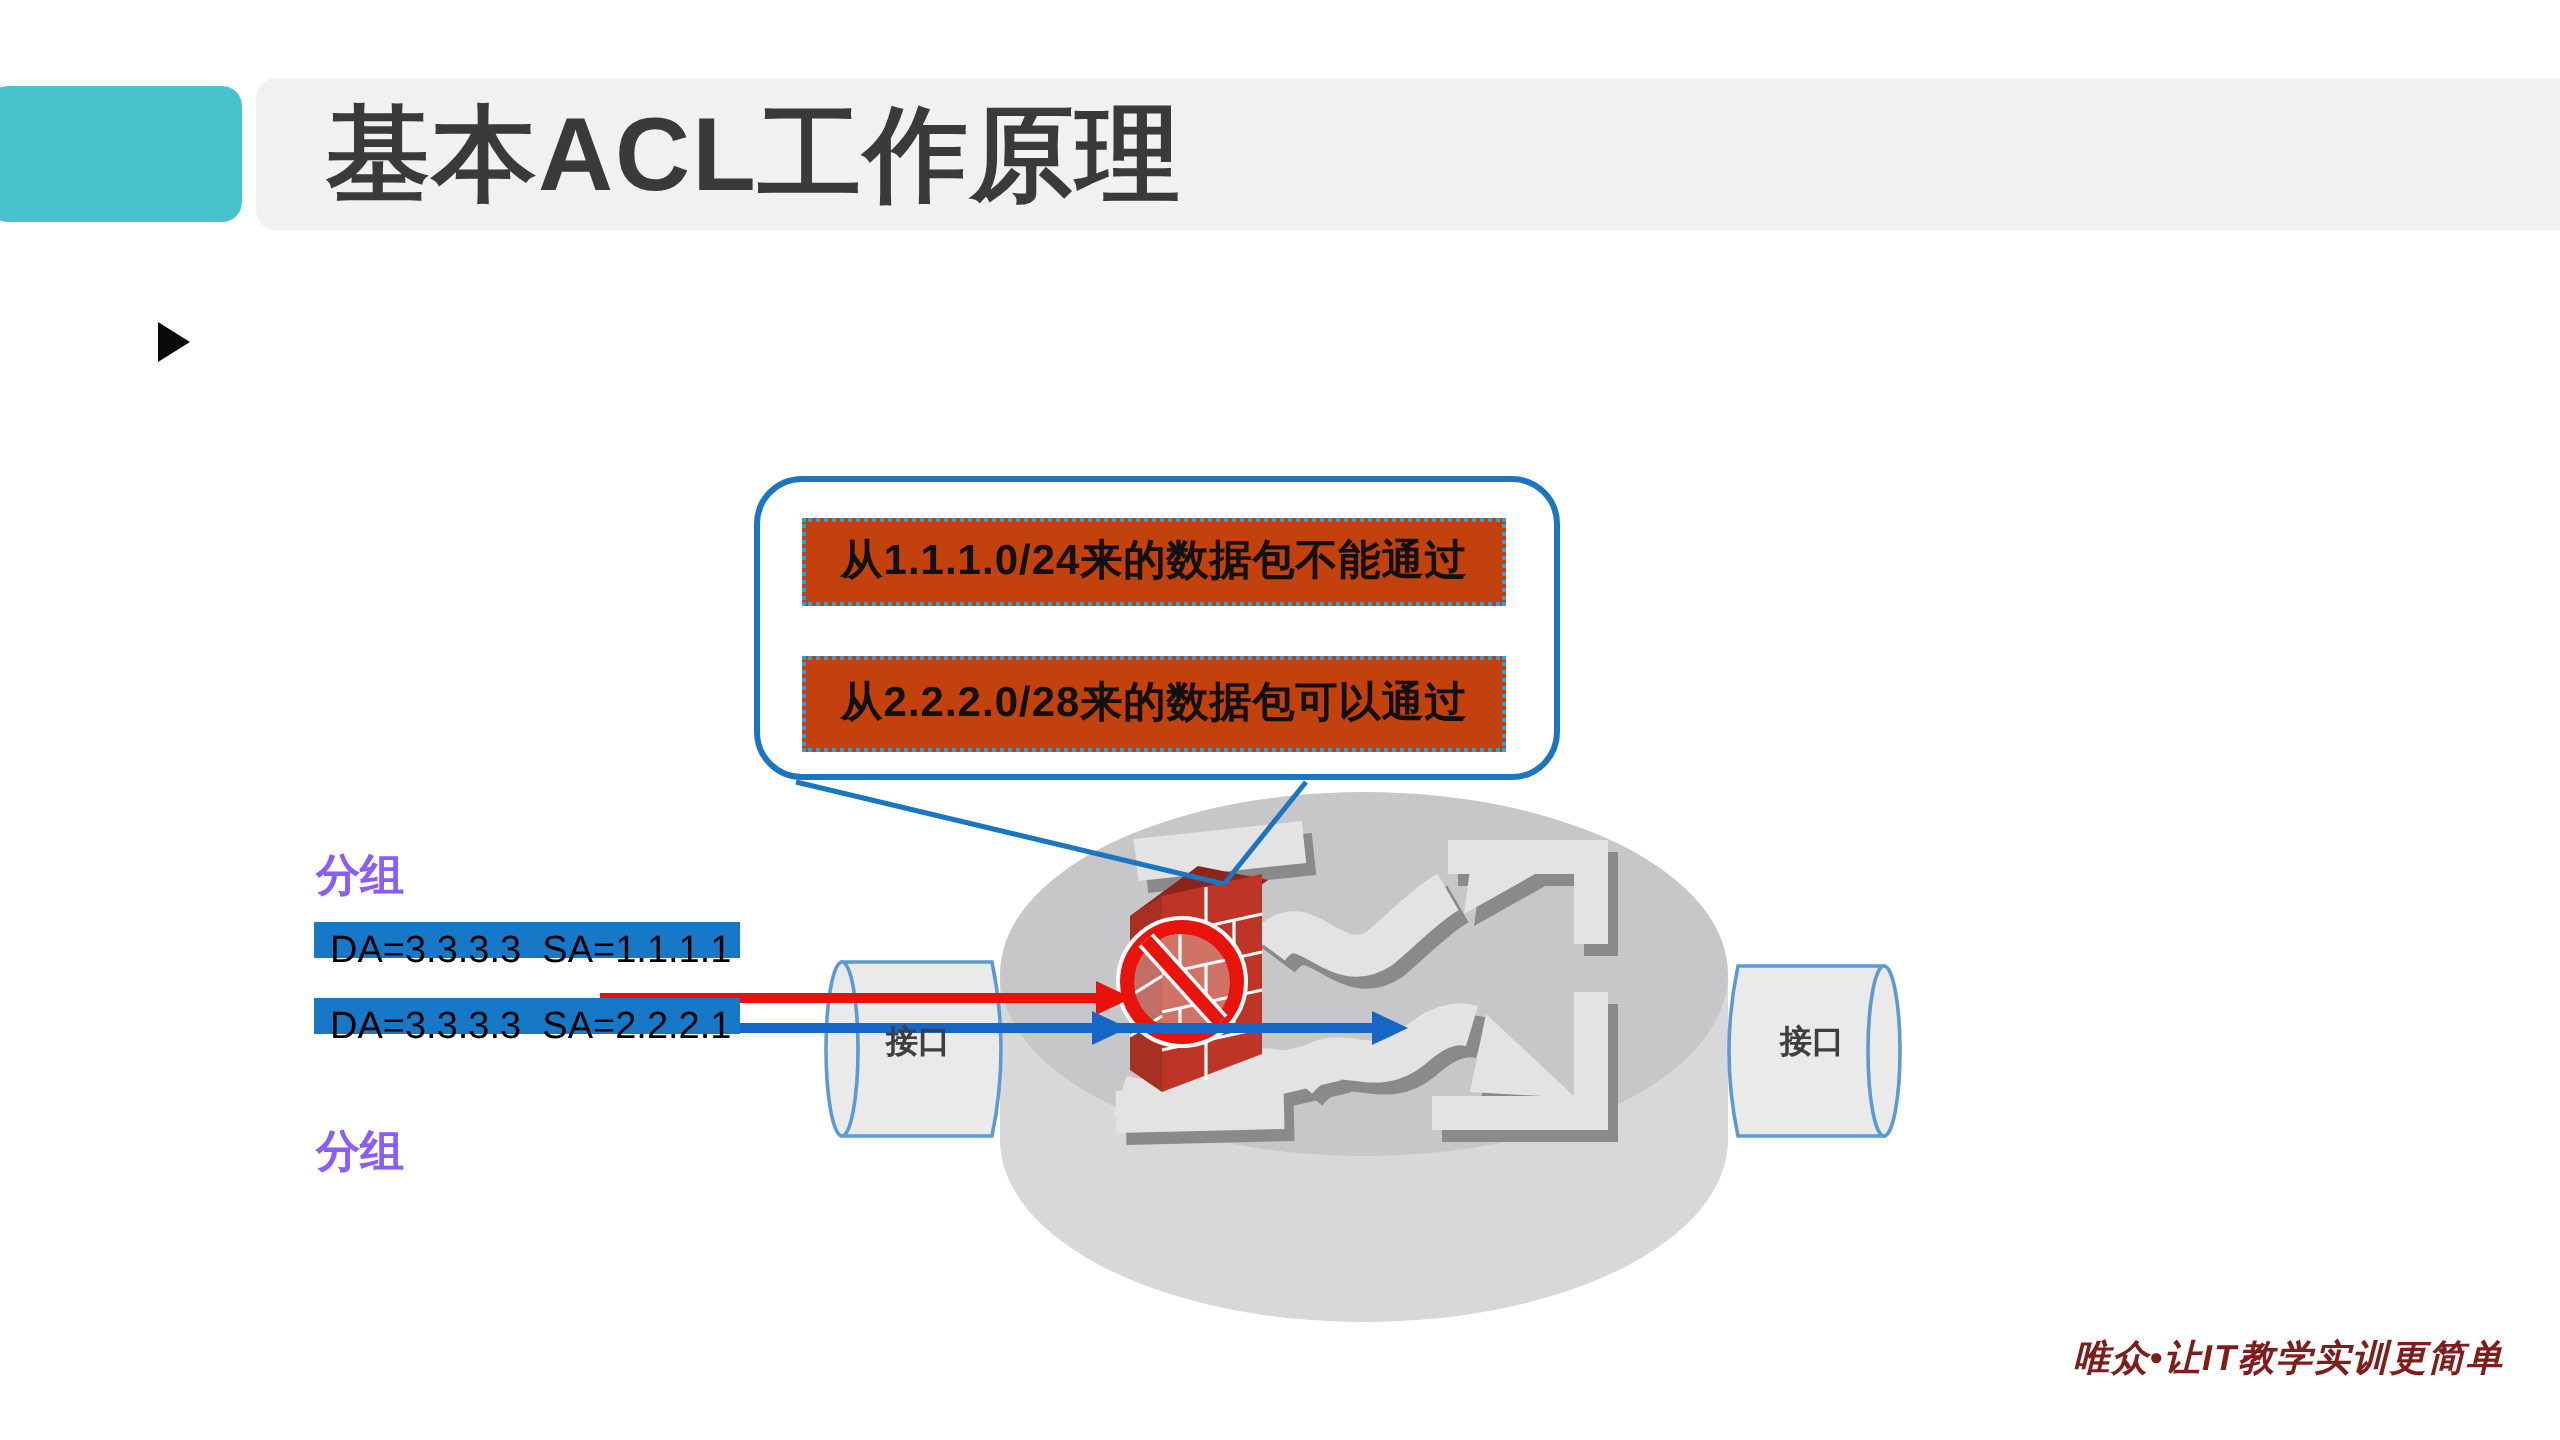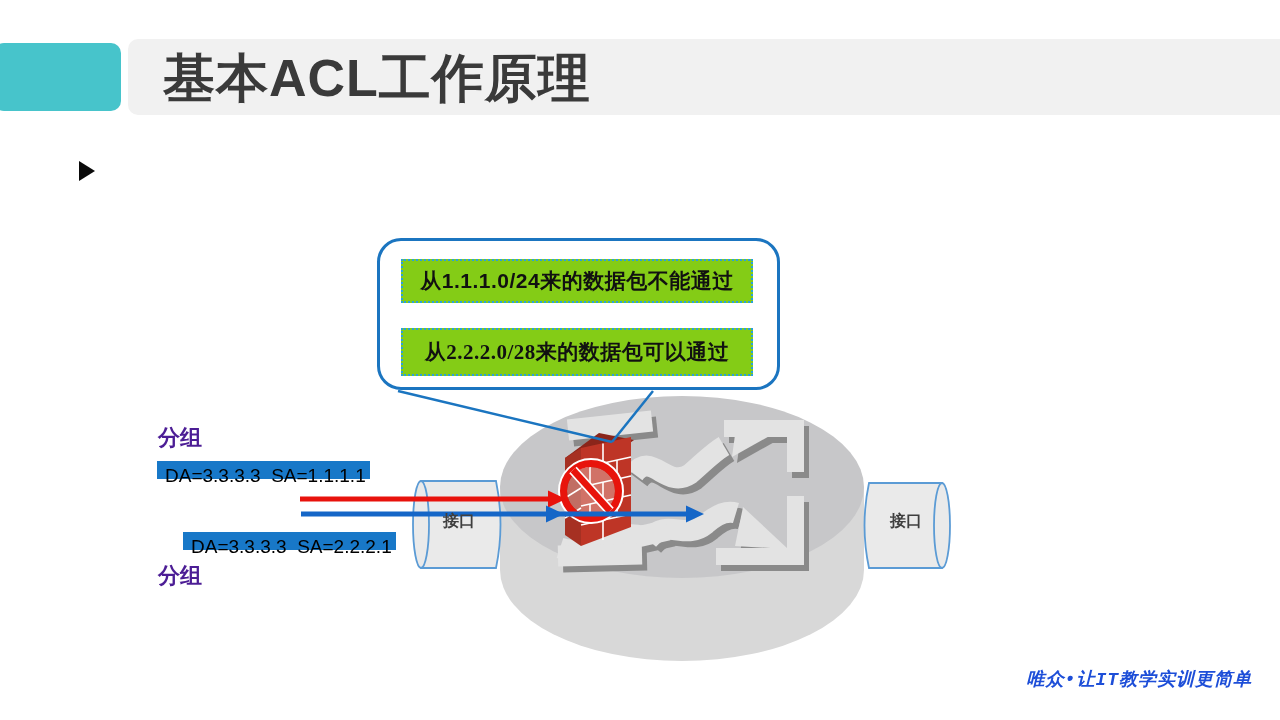--- a/index.html
+++ b/index.html
@@ -16,34 +16,34 @@
 
   
   .bullet-tri{position:absolute;left:79px;top:161px;width:0;height:0;
     border-left:16px solid #0a0a0a;border-top:10px solid transparent;border-bottom:10px solid transparent;}
   .heading{position:absolute;left:124px;top:150px;font-size:33px;font-weight:bold;
     color:#1375CB;letter-spacing:2px;white-space:nowrap;}
 
   
   .callout{position:absolute;left:377px;top:238px;width:397px;height:146px;
     border:3px solid #1B75C0;border-radius:24px;background:#ffffff;z-index:3;}
-  .rule{position:absolute;left:21px;width:348px;border:2px dotted #2AA0DB;background:#84cc16;
+  .rule{position:absolute;left:21px;width:348px;border:2px dotted #2AA0DB;background:#c2410c;
     text-align:center;font-weight:bold;color:#111111;font-size:21px;letter-spacing:0.5px;white-space:nowrap;}
   .rule1{top:18px;height:40px;line-height:40px;}
-  .rule2{top:87px;height:44px;line-height:44px;font-family:Liberation Serif, serif;}
+  .rule2{top:87px;height:44px;line-height:44px;}
 
   
-  .pkt-label{position:absolute;left:158px;font-size:22px;font-weight:bold;color:#4c1d95;z-index:2;}
+  .pkt-label{position:absolute;left:158px;font-size:22px;font-weight:bold;color:#8b5cf6;z-index:2;}
   .pkt-box{position:absolute;left:157px;width:213px;height:18px;line-height:29px;background:#1878C8;
     color:#000000;font-size:19px;padding-left:8px;box-sizing:border-box;white-space:pre;z-index:2;}
   .if-label{position:absolute;top:511px;width:76px;text-align:center;font-size:16px;
     font-weight:bold;color:#3F3F3F;z-index:2;}
 
-  .watermark{position:absolute;right:28px;top:667px;font-family:Liberation Mono, monospace;
-    font-style:italic;font-weight:bold;font-size:18px;color:#1d4ed8;letter-spacing:1px;z-index:2;}
+  .watermark{position:absolute;right:28px;top:667px;font-family:Liberation Sans, sans-serif;
+    font-style:italic;font-weight:bold;font-size:18px;color:#7f1d1d;letter-spacing:1px;z-index:2;}
 
   svg.diagram{position:absolute;left:0;top:0;z-index:1;}
 </style>
 </head>
 <body>
 
 <div id="slide">
 
   <div class="title-bar"></div>
   <div class="title-accent"></div>
@@ -147,21 +147,21 @@
     </g>
   </svg>
 
   <div class="callout">
     <div class="rule rule1">从1.1.1.0/24来的数据包不能通过</div>
     <div class="rule rule2">从2.2.2.0/28来的数据包可以通过</div>
   </div>
 
   <div class="pkt-label" style="top:423px;">分组</div>
   <div class="pkt-box" style="top:461px;">DA=3.3.3.3  SA=1.1.1.1</div>
-  <div class="pkt-box" style="top:532px;margin-left:26px;">DA=3.3.3.3  SA=2.2.2.1</div>
+  <div class="pkt-box" style="top:499px;">DA=3.3.3.3  SA=2.2.2.1</div>
   <div class="pkt-label" style="top:561px;">分组</div>
 
   <div class="if-label" style="left:421px;">接口</div>
   <div class="if-label" style="left:868px;">接口</div>
 
   <div class="watermark">唯众•让IT教学实训更简单</div>
 
 </div>
 
 </body></html>

